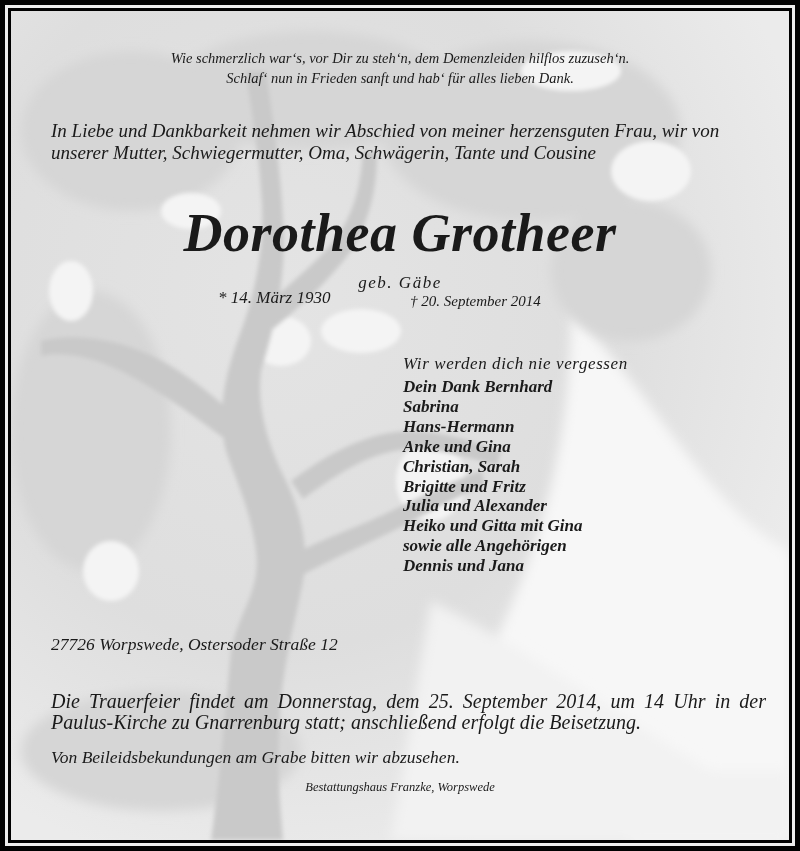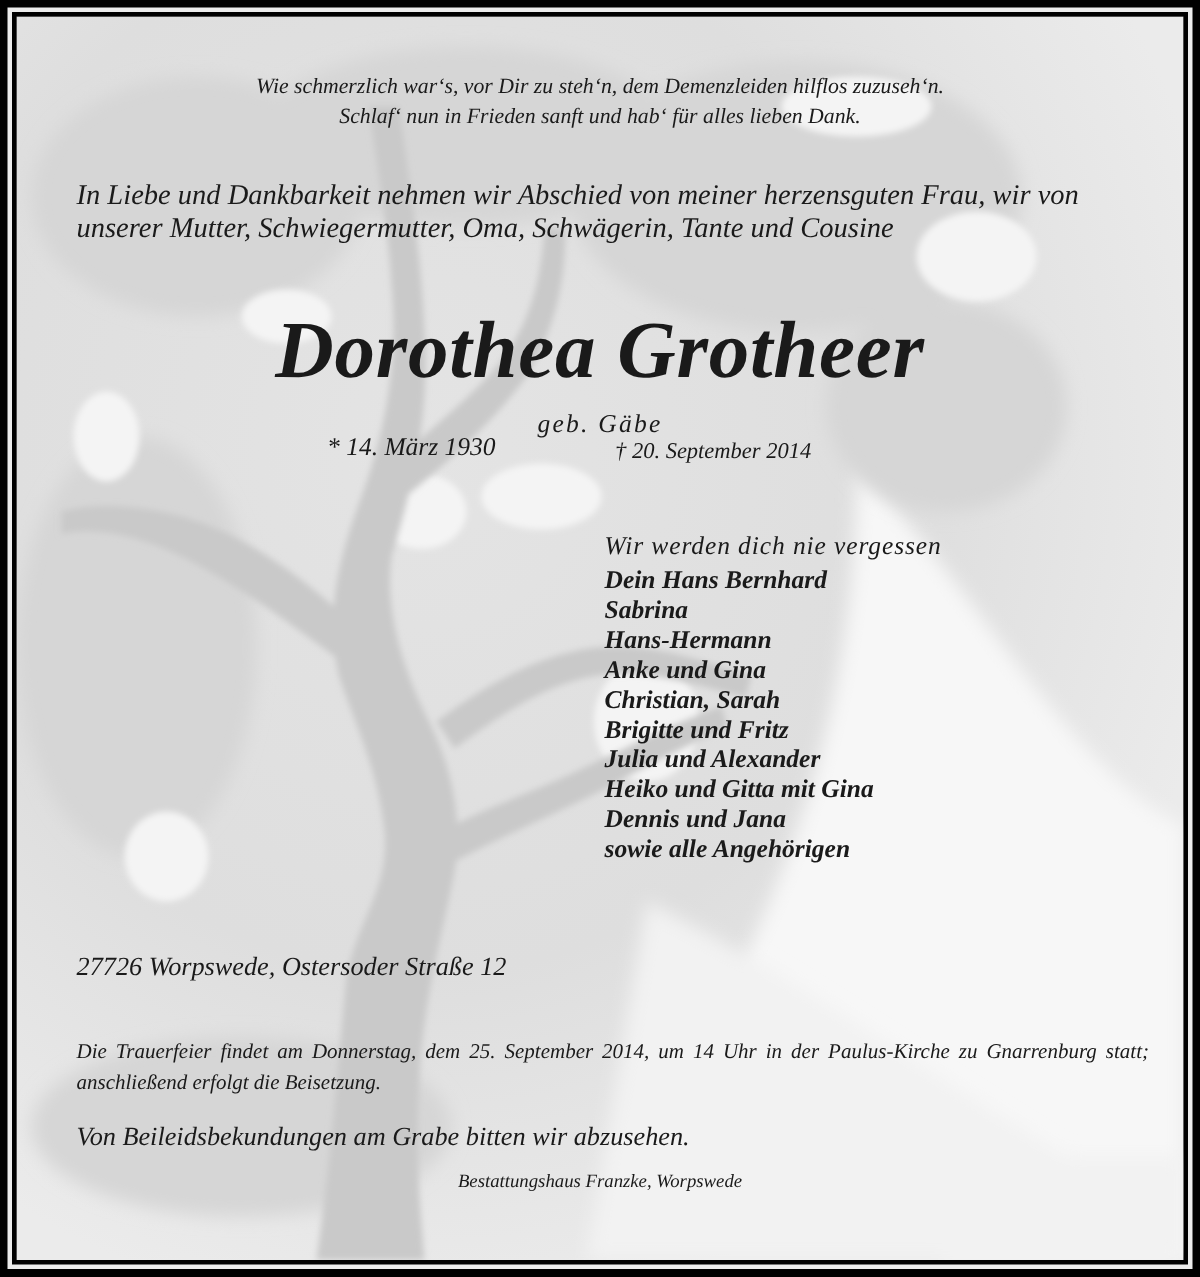--- a/index.html
+++ b/index.html
@@ -15,21 +15,21 @@
   .poem { left: 0; right: 0; top: 37px; text-align: center; font-style: italic; font-size: 14.5px; line-height: 20px; }
   .intro { left: 40px; top: 109px; font-style: italic; font-size: 19px; line-height: 22px; white-space: normal; width: 715px; }
   .name { left: 0; right: 0; top: 191px; text-align: center; font-style: italic; font-weight: bold; font-size: 54px; letter-spacing: 0.5px; }
   .birthname { left: 0; right: 0; top: 262px; text-align: center; font-style: italic; font-size: 17px; letter-spacing: 1.5px; }
   .born { left: 207px; top: 277px; font-style: italic; font-size: 17px; }
   .died { left: 399px; top: 282px; font-style: italic; font-size: 15px; }
   .motto { left: 392px; top: 343px; font-style: italic; font-size: 17px; letter-spacing: 0.6px; }
   .mourners { left: 392px; top: 366px; font-style: italic; font-weight: bold; font-size: 17px; line-height: 19.9px; }
   .mourners div { white-space: nowrap; }
   .address { left: 40px; top: 623px; font-style: italic; font-size: 17.5px; }
-  .funeral { left: 40px; top: 680px; width: 715px; font-style: italic; font-size: 14px; line-height: 21px; white-space: normal; text-align: justify; }
+  .funeral { left: 40px; top: 680px; width: 715px; font-style: italic; font-size: 20px; line-height: 21px; white-space: normal; text-align: justify; }
   .condolence { left: 40px; top: 736px; font-style: italic; font-size: 17.5px; }
   .undertaker { left: 0; right: 0; top: 769px; text-align: center; font-style: italic; font-size: 12.5px; }
   .dagger-sym, .star-sym { font-style: italic; }
 </style>
 </head>
 <body>
 
 <div class="frame-outer"></div>
 <div class="frame-gap"></div>
 <div class="frame-inner"></div>
@@ -102,30 +102,30 @@
     </div>
 
     <div class="abs died">
       <span class="dagger-sym">†</span>
       <span>20. September 2014</span>
     </div>
 
     <div class="abs motto">Wir werden dich nie vergessen</div>
 
     <div class="abs mourners">
-      <div>Dein Hans Bernhard</div>
+      <div>Dein Dank Bernhard</div>
       <div>Sabrina</div>
       <div>Hans-Hermann</div>
       <div>Anke und Gina</div>
       <div>Christian, Sarah</div>
       <div>Brigitte und Fritz</div>
       <div>Julia und Alexander</div>
       <div>Heiko und Gitta mit Gina</div>
+      <div>sowie alle Angehörigen</div>
       <div>Dennis und Jana</div>
-      <div>sowie alle Angehörigen</div>
     </div>
 
     <div class="abs address">27726 Worpswede, Ostersoder Straße 12</div>
 
     <div class="abs funeral">Die Trauerfeier findet am Donnerstag, dem 25. September 2014, um 14 Uhr in der Paulus-Kirche zu Gnarrenburg statt; anschließend erfolgt die Beisetzung.</div>
 
     <div class="abs condolence">Von Beileidsbekundungen am Grabe bitten wir abzusehen.</div>
 
     <div class="abs undertaker">Bestattungshaus Franzke, Worpswede</div>
   </div>

